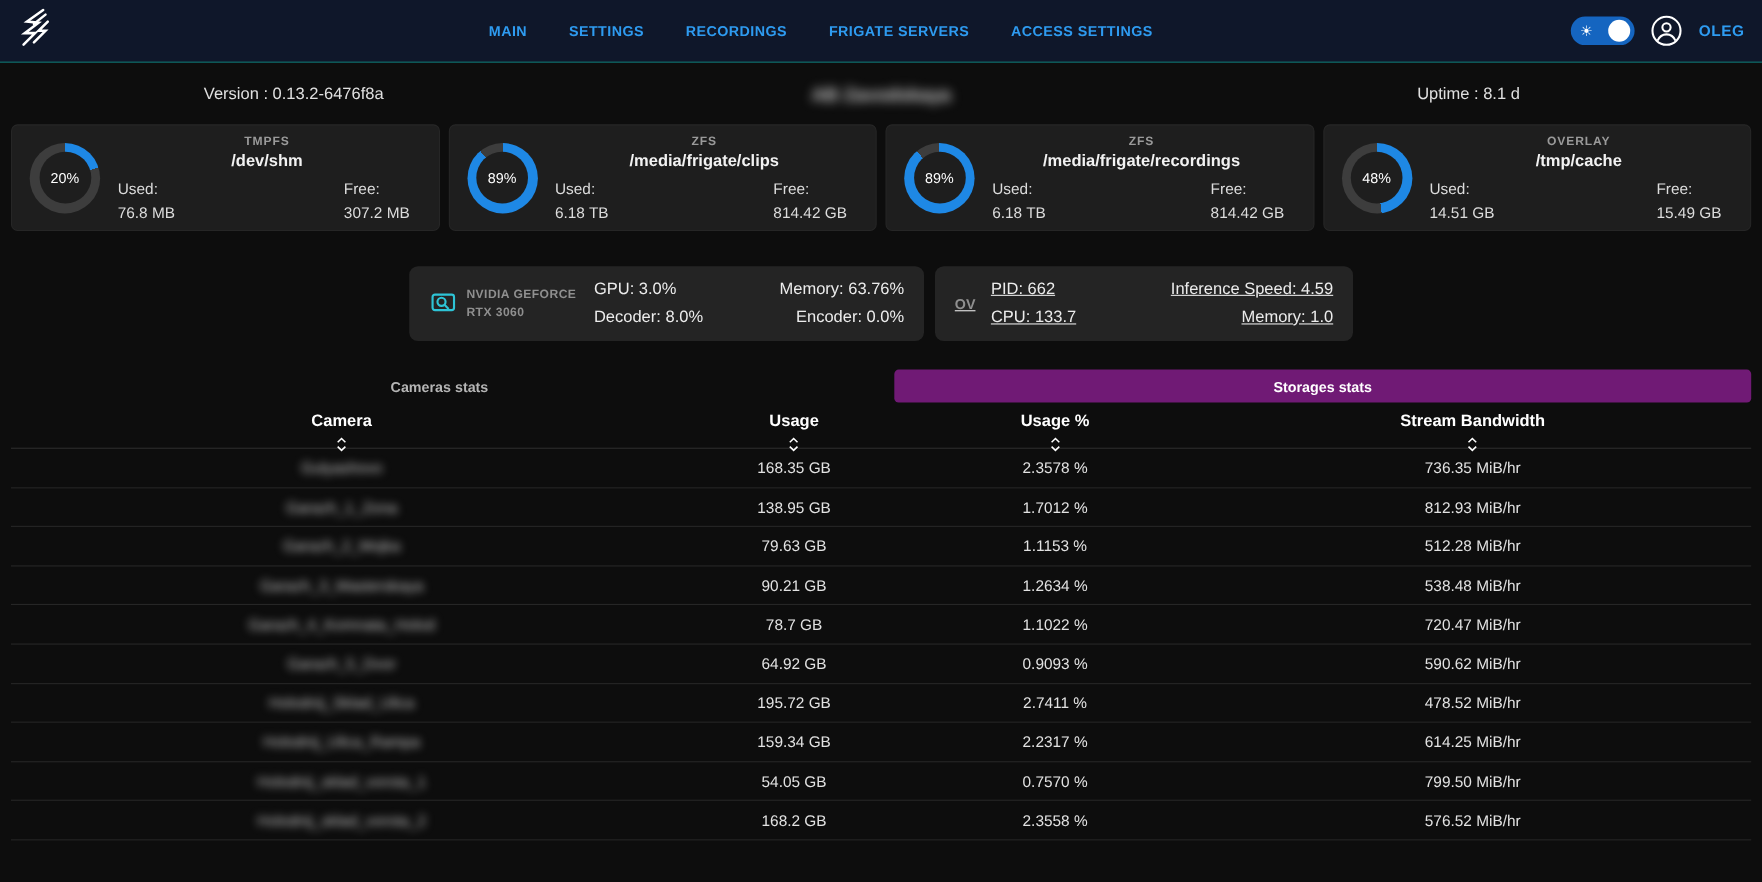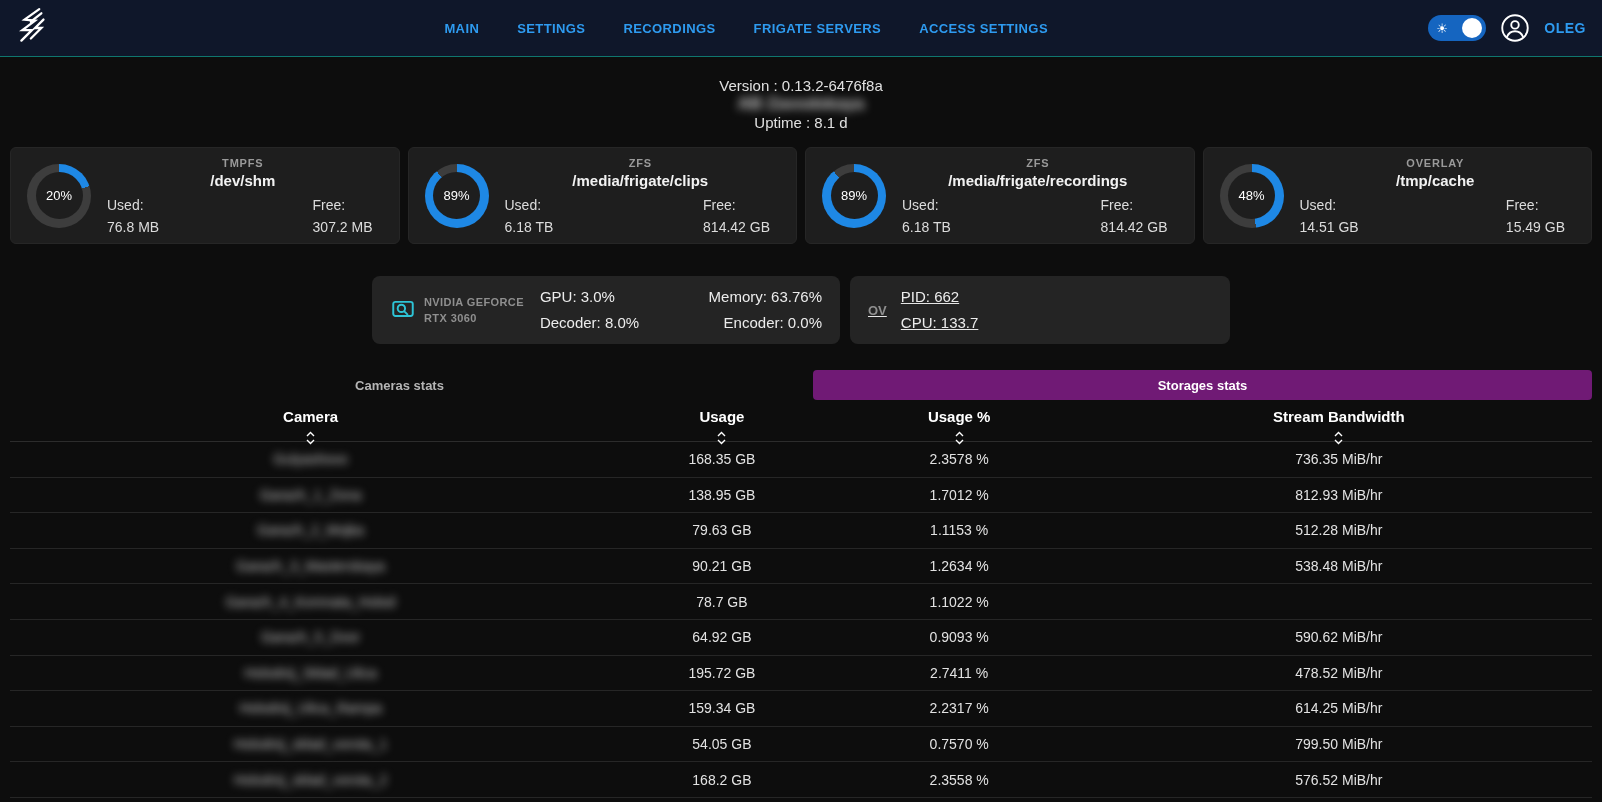--- a/index.html
+++ b/index.html
@@ -15,21 +15,21 @@
     text-decoration:none; cursor:pointer; text-transform:uppercase; }
   .nav-right { display:flex; align-items:center; gap:14px; }
   .toggle { width:58px; height:26px; border-radius:13px; background:#1565c0;
     display:flex; align-items:center; justify-content:space-between;
     padding:0 4px; cursor:pointer; }
   .toggle .sun { color:#fff; font-size:13px; line-height:1; margin-left:4px; }
   .toggle .knob { width:20px; height:20px; border-radius:50%; background:#fff; }
   .username { color:#2e9bf0; font-size:14px; font-weight:bold; letter-spacing:.5px; }
 
   
-  .info-row { display:flex; align-items:center; padding:20px 0 16px 0;flex-direction:column; }
+  .info-row { display:flex; align-items:flex-start; padding:20px 0 16px 0; }
   .info-row > div { flex:1; text-align:center; font-size:15px; color:#e0e0e0; }
   .blurred-title { font-weight:bold; font-size:17px; color:#cfcfcf; filter:blur(5px); }
 
   
   .cards-row { display:flex; gap:8px; padding:0 10px; }
   .storage-card { flex:1; background:#1e1e1e; border:1px solid #262626; border-radius:6px;
     height:97px; display:flex; align-items:center; padding:0 18px 0 16px; }
   .donut { width:64px; height:64px; border-radius:50%; flex:0 0 64px;
     background:conic-gradient(#1e88e5 calc(var(--p,0)*1%), #3d3d3d 0);
     display:flex; align-items:center; justify-content:center; }
@@ -199,20 +199,24 @@
       <div>Encoder: 0.0%</div>
     </div>
   </div>
 
   <div class="gpu-card second">
     <span class="detector-label">OV</span>
     <div class="stat-col">
       <div>PID: 662</div>
       <div>CPU: 133.7</div>
     </div>
+    <div class="stat-col right">
+      <div>Inference Speed: 4.59</div>
+      <div>Memory: 1.0</div>
+    </div>
   </div>
 
 </section>
 
 <section class="tabs">
   <div class="tab">Cameras stats</div>
   <div class="tab active">Storages stats</div>
 </section>
 
 <section class="stats-table">
@@ -278,20 +282,21 @@
     <div class="t-row">
       <div class="td cam">Garazh_3_Masterskaya</div>
       <div class="td">90.21 GB</div>
       <div class="td">1.2634 %</div>
       <div class="td">538.48 MiB/hr</div>
     </div>
     <div class="t-row">
       <div class="td cam">Garazh_4_Komnata_Holod</div>
       <div class="td">78.7 GB</div>
       <div class="td">1.1022 %</div>
+      <div class="td">720.47 MiB/hr</div>
     </div>
     <div class="t-row">
       <div class="td cam">Garazh_5_Dvor</div>
       <div class="td">64.92 GB</div>
       <div class="td">0.9093 %</div>
       <div class="td">590.62 MiB/hr</div>
     </div>
     <div class="t-row">
       <div class="td cam">Holodnij_Sklad_Ulica</div>
       <div class="td">195.72 GB</div>

